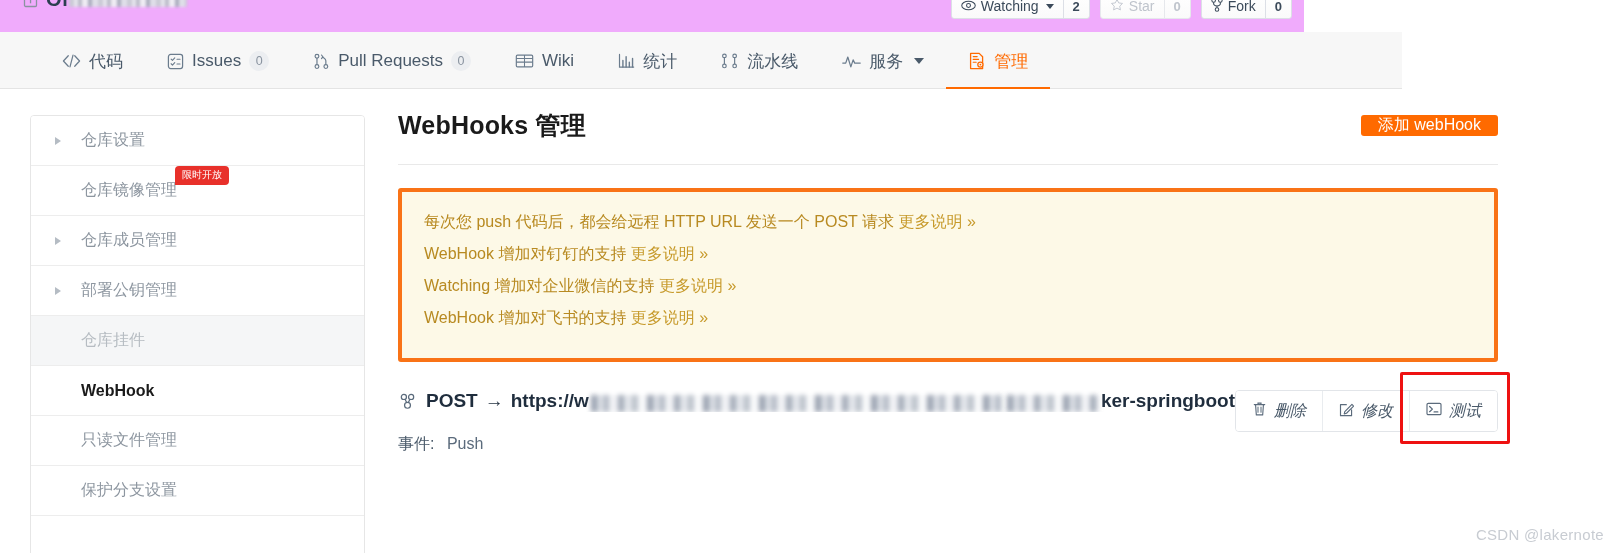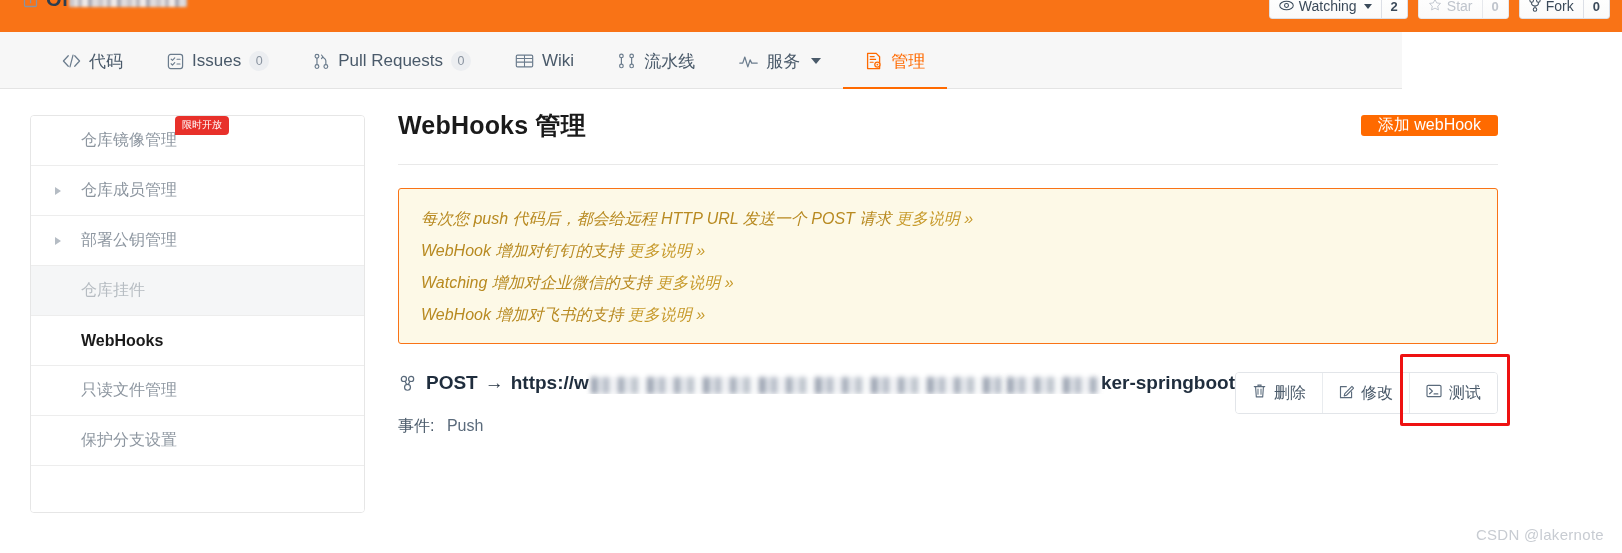--- a/index.html
+++ b/index.html
@@ -8,22 +8,22 @@
     width: 1622px; height: 553px;
     overflow: hidden;
     background: #ffffff;
     font-family: "Liberation Sans", "DejaVu Sans", sans-serif;
     color: #333;
   }
   .page { position: relative; width: 1622px; height: 553px; background:#fff; }
 
   
   .repo-header {
-    position: absolute; left: 0; top: 0; width: 1622px; height: 32px;
-    background: #f97316;
+    position: absolute; left: 0; top: 0; width: 1304px; height: 32px;
+    background: #f0abfc;
   }
   .repo-title {
     position: absolute; left: 22px; top: -12px;
     display: flex; align-items: center; gap: 7px;
     font-size: 20px; font-weight: bold; color: #1f2d3d;
   }
   .lock-icon { width: 17px; height: 17px; position: relative; display:inline-block; }
   .lock-icon svg { display:block; }
   .repo-name-wrap { display:flex; align-items:center; }
   .repo-name-visible { color:#2c3e50; letter-spacing: .2px;}
@@ -132,23 +132,23 @@
   .content-head { display:flex; align-items:center; justify-content:space-between; }
   .page-title { font-size:25px; font-weight:bold; color:#1a1a1a; letter-spacing:.2px; }
   .btn-add {
     background:#ff6a00; color:#fff; border:none; border-radius:3px;
     font-size:16px; padding:0 17px; cursor:pointer;
     font-family:inherit; white-space:nowrap;
   }
   .hr-line { margin-top:22px; border-top:1px solid #e9e9e9; }
 
   .notice {
-    margin-top:23px; background:#fdf9e7; border:1px solid #f97316;
-    border-radius:3px; padding: 14px 22px 12px;
-    color:#b88a21; font-size:16px; line-height:1;font-style:italic;
+    margin-top:23px; background:#fdf9e7; border:4px solid #f97316;
+    border-radius:3px; padding: 14px 22px 24px;
+    color:#b88a21; font-size:16px; line-height:1;
   }
   .notice-line { padding: 8px 0; }
   .notice-line a { color:#c79a2b; text-decoration:none; cursor:pointer; }
   .notice-line .muted { color:#b88a21; }
 
   
   .hook-row { margin-top:28px; position:relative; display:flex; align-items:flex-start; }
   .hook-left { flex:1; min-width:0; }
   .hook-url-line { display:flex; align-items:center; gap:9px; }
   .hook-icon { color:#5b6b7c; display:flex; align-items:center; }
@@ -167,21 +167,21 @@
       #9aa3b1 27px,#9aa3b1 33px,
       #e2e5ea 33px,#e2e5ea 41px,
       #b4bbc5 41px,#b4bbc5 47px,
       #fafbfc 47px,#fafbfc 56px);
     filter: blur(2.4px); opacity:.92;
   }
   .url-blur.small { width:96px; }
   .hook-event { margin-top:22px; font-size:16px; color:#4a5a6a; }
   .hook-event .ev-val { color:#5b6b7c; margin-left:8px; }
 
-  .hook-actions { position:relative; display:flex; align-items:center; }
+  .hook-actions { position:relative; display:flex; align-items:center;font-style:italic; }
   .btn-group {
     display:flex; border:1px solid #e2e5e9; border-radius:4px; overflow:hidden;
     background:#fff; height:42px;
   }
   .btn-g {
     display:flex; align-items:center; gap:7px;
     padding: 0 16px; font-size:16px; color:#4a5a6a; cursor:pointer;
     border-right:1px solid #e9ecef; background:#fff; white-space:nowrap;
   }
   .btn-g:last-child { border-right:none; }
@@ -300,20 +300,29 @@
       <div class="nav-tab">
         <span class="tico">
           <svg width="19" height="16" viewBox="0 0 20 16">
             <rect x="1.4" y="1.8" width="17.2" height="12.4" rx="1.2" fill="none" stroke="currentColor" stroke-width="1.25"></rect>
             <path d="M10 1.8v12.4M1.4 5.4h8.6M1.4 9.2h8.6M10 5.4h8.6M10 9.2h8.6" fill="none" stroke="currentColor" stroke-width="1.1"></path>
           </svg>
         </span>
         <span>Wiki</span>
       </div>
 
+      <div class="nav-tab">
+        <span class="tico">
+          <svg width="17" height="16" viewBox="0 0 18 16">
+            <path d="M1.6 1v13.4h15" fill="none" stroke="currentColor" stroke-width="1.25" stroke-linecap="round"></path>
+            <path d="M5.2 14.4V7.4M8.6 14.4V3.4M12 14.4V9.4M15.4 14.4V5.4" fill="none" stroke="currentColor" stroke-width="1.5" stroke-linecap="round"></path>
+          </svg>
+        </span>
+        <span>统计</span>
+      </div>
 
       <div class="nav-tab">
         <span class="tico">
           <svg width="18" height="16" viewBox="0 0 19 16">
             <circle cx="3.6" cy="2.6" r="1.9" fill="none" stroke="currentColor" stroke-width="1.25"></circle>
             <circle cx="3.6" cy="13.2" r="1.9" fill="none" stroke="currentColor" stroke-width="1.25"></circle>
             <circle cx="14.4" cy="2.6" r="1.9" fill="none" stroke="currentColor" stroke-width="1.25"></circle>
             <circle cx="14.4" cy="13.2" r="1.9" fill="none" stroke="currentColor" stroke-width="1.25"></circle>
             <path d="M3.6 4.6v6.6M14.4 4.6v6.6" fill="none" stroke="currentColor" stroke-width="1.25"></path>
           </svg>
@@ -343,20 +352,24 @@
         <span>管理</span>
       </div>
 
     </div>
   </div>
 
   <div class="body-wrap">
 
     <div class="sidebar">
 
+      <div class="side-item">
+        <span class="arrow"></span>
+        <span class="s-label">仓库设置</span>
+      </div>
 
       <div class="side-item">
         <span class="s-label">仓库镜像管理</span>
         <span class="badge-red">限时开放</span>
       </div>
 
       <div class="side-item">
         <span class="arrow"></span>
         <span class="s-label">仓库成员管理</span>
       </div>
@@ -364,21 +377,21 @@
       <div class="side-item">
         <span class="arrow"></span>
         <span class="s-label">部署公钥管理</span>
       </div>
 
       <div class="side-item disabled">
         <span class="s-label">仓库挂件</span>
       </div>
 
       <div class="side-item active">
-        <span class="s-label">WebHooks</span>
+        <span class="s-label">WebHook</span>
       </div>
 
       <div class="side-item">
         <span class="s-label">只读文件管理</span>
       </div>
 
       <div class="side-item">
         <span class="s-label">保护分支设置</span>
       </div>
 

